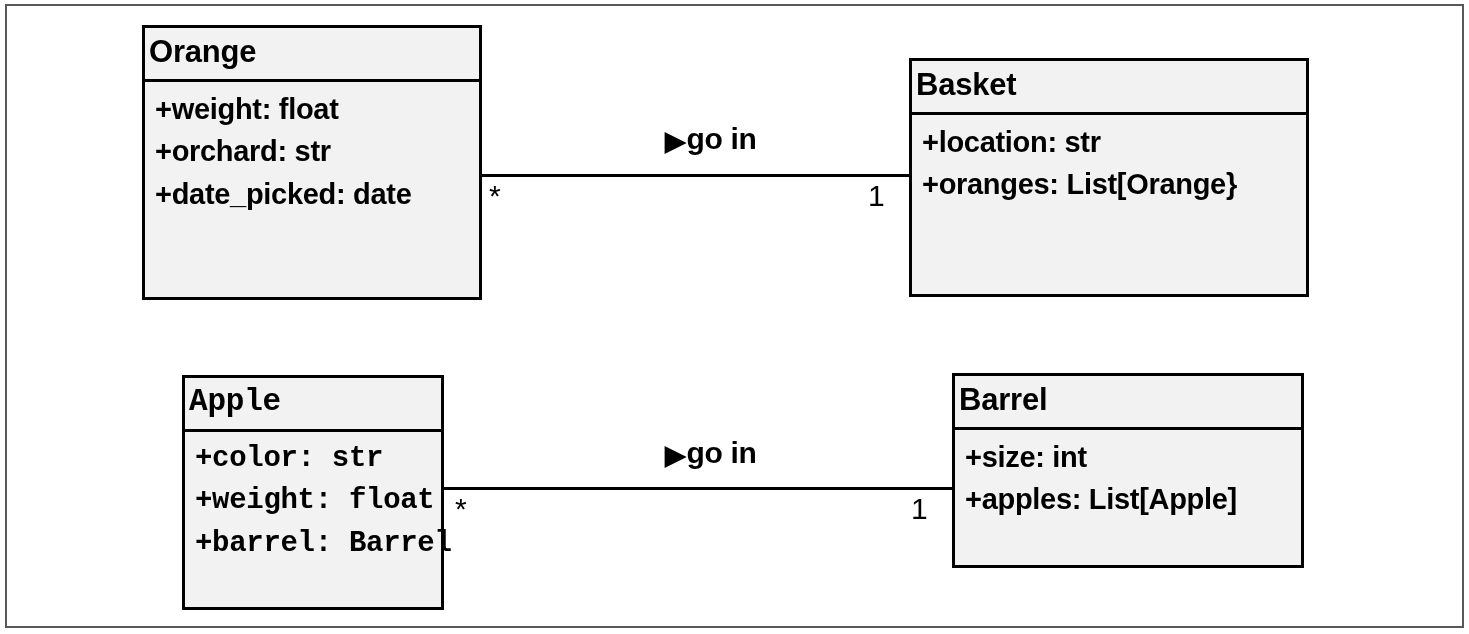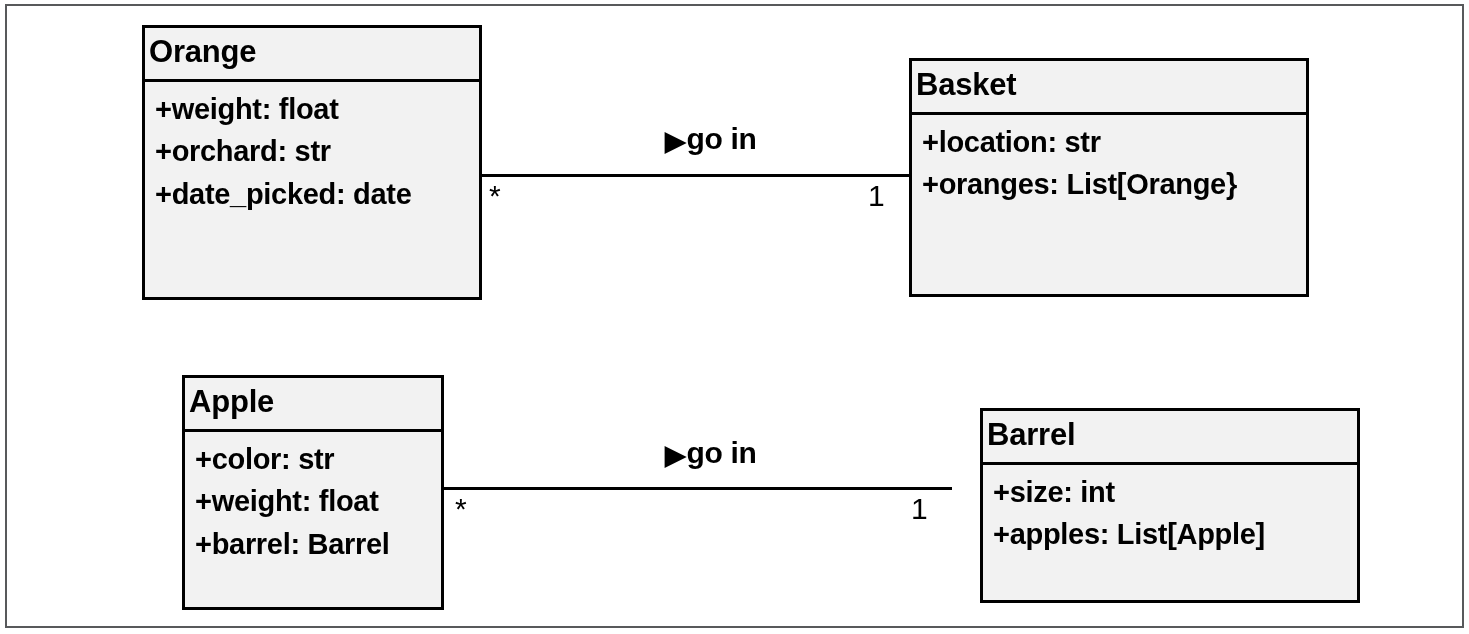--- a/index.html
+++ b/index.html
@@ -121,30 +121,30 @@
   </div>
 
   <div class="uml-class" style="left:909px; top:58px; width:400px; height:239px;">
     <div class="uml-header">Basket</div>
     <div class="uml-attrs">
       <div class="uml-attr">+location: str</div>
       <div class="uml-attr">+oranges: List[Orange}</div>
     </div>
   </div>
 
-  <div class="uml-class" style="left:182px; top:375px; width:262px; height:235px;">
+  <div class="uml-class" style="left:182px; top:375px; width:262px; height:235px;font-family:Liberation Mono, monospace;">
     <div class="uml-header">Apple</div>
     <div class="uml-attrs">
       <div class="uml-attr">+color: str</div>
       <div class="uml-attr">+weight: float</div>
       <div class="uml-attr">+barrel: Barrel</div>
     </div>
   </div>
 
-  <div class="uml-class" style="left:952px; top:408px; width:380px; height:195px;margin-left:28px;">
+  <div class="uml-class" style="left:952px; top:373px; width:352px; height:195px;">
     <div class="uml-header">Barrel</div>
     <div class="uml-attrs">
       <div class="uml-attr">+size: int</div>
       <div class="uml-attr">+apples: List[Apple]</div>
     </div>
   </div>
 
 </div>
 
 </body></html>

